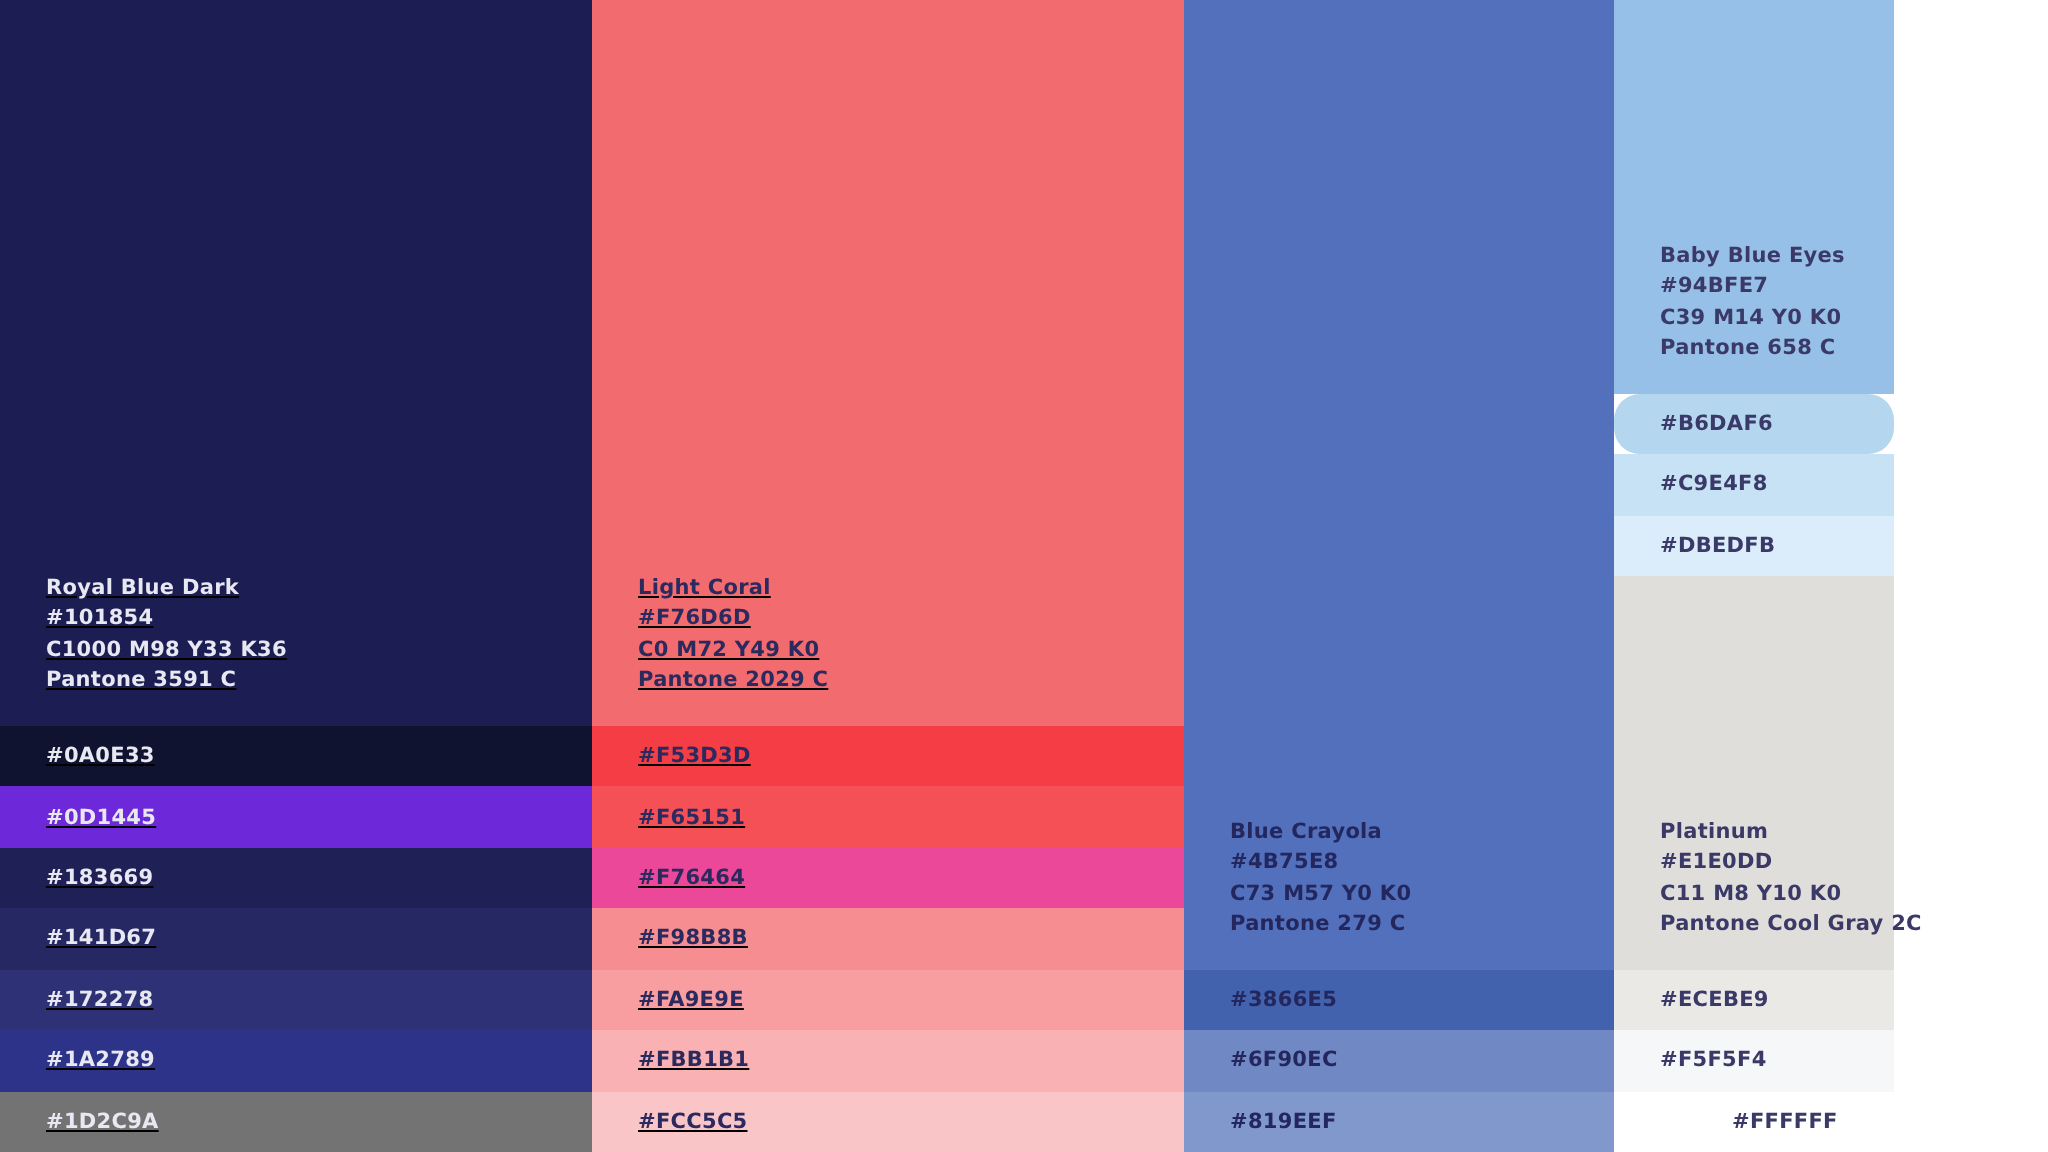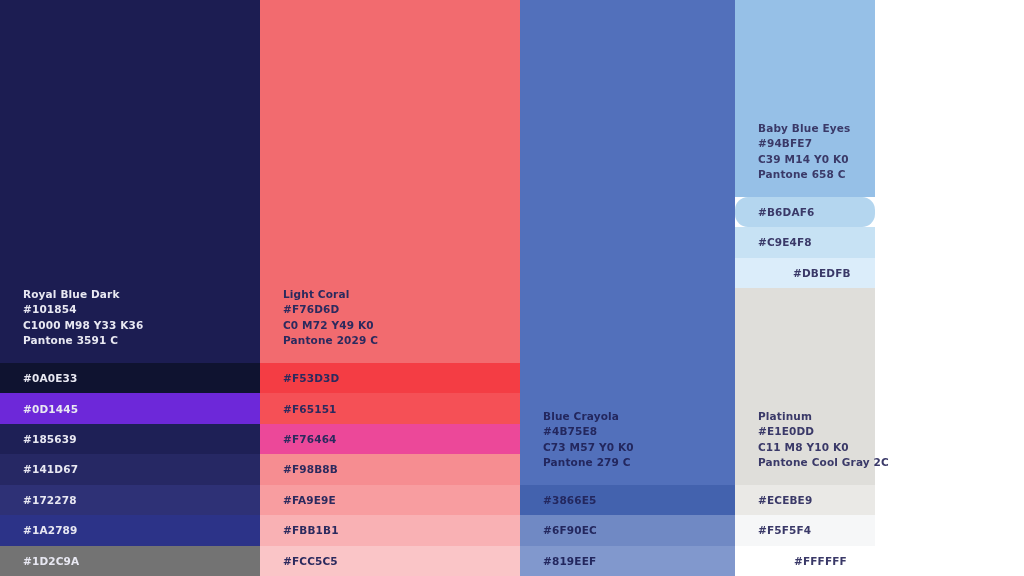--- a/index.html
+++ b/index.html
@@ -25,21 +25,21 @@
   .palette-column {
     position: relative;
     height: 576px;
     display: flex;
     flex-direction: column;
     justify-content: flex-end;
     box-sizing: border-box;
   }
 
   
-  .col-w-320 { width: 260px; }
+  .col-w-320 { width: 296px; text-decoration: underline; }
   .col-w-215 { width: 215px; }
   .col-w-169 { width: 140px; }
 
   .color-main {
     flex: 1 1 auto;
     position: relative;
     display: flex;
     flex-direction: column;
     justify-content: flex-end;
     box-sizing: border-box;
@@ -97,21 +97,21 @@
         <span class="info-line">Pantone 3591 C</span>
       </div>
     </div>
     <div class="shade-row" style="background-color: rgb(15, 19, 48);">
         <span class="shade-hex" style="color: rgb(232, 232, 242);">#0A0E33</span>
       </div>
     <div class="shade-row" style="background-color: #6d28d9;">
         <span class="shade-hex" style="color: rgb(232, 232, 242);">#0D1445</span>
       </div>
     <div class="shade-row" style="background-color: rgb(30, 32, 86);">
-        <span class="shade-hex" style="color: rgb(232, 232, 242);">#185639</span>
+        <span class="shade-hex" style="color: rgb(232, 232, 242);">#183669</span>
       </div>
     <div class="shade-row" style="background-color: rgb(38, 40, 100);">
         <span class="shade-hex" style="color: rgb(232, 232, 242);">#141D67</span>
       </div>
     <div class="shade-row" style="background-color: rgb(46, 49, 118);">
         <span class="shade-hex" style="color: rgb(232, 232, 242);">#172278</span>
       </div>
     <div class="shade-row" style="background-color: rgb(44, 51, 136);">
         <span class="shade-hex" style="color: rgb(232, 232, 242);">#1A2789</span>
       </div>
@@ -183,21 +183,21 @@
           <span class="info-line">Pantone 658 C</span>
         </div>
       </div>
       <div class="shade-row" style="background-color: rgb(180, 214, 239); border-radius: 13px;">
           <span class="shade-hex" style="color: rgb(58, 57, 104);">#B6DAF6</span>
         </div>
       <div class="shade-row" style="background-color: rgb(199, 226, 244);">
           <span class="shade-hex" style="color: rgb(58, 57, 104);">#C9E4F8</span>
         </div>
       <div class="shade-row" style="background-color: rgb(219, 237, 250);">
-          <span class="shade-hex" style="color: rgb(58, 57, 104); margin-left: 35px;">#DBEDFB</span>
+          <span class="shade-hex" style="color: rgb(58, 57, 104);">#DBEDFB</span>
         </div>
     </div>
 
     <div class="subcolumn sub-bottom">
       <div class="color-main" style="background-color: rgb(223, 222, 218);">
         <div class="color-info" style="color: rgb(58, 57, 104);">
           <span class="info-line">Platinum</span>
           <span class="info-line">#E1E0DD</span>
           <span class="info-line">C11 M8 Y10 K0</span>
           <span class="info-line">Pantone Cool Gray 2C</span>

